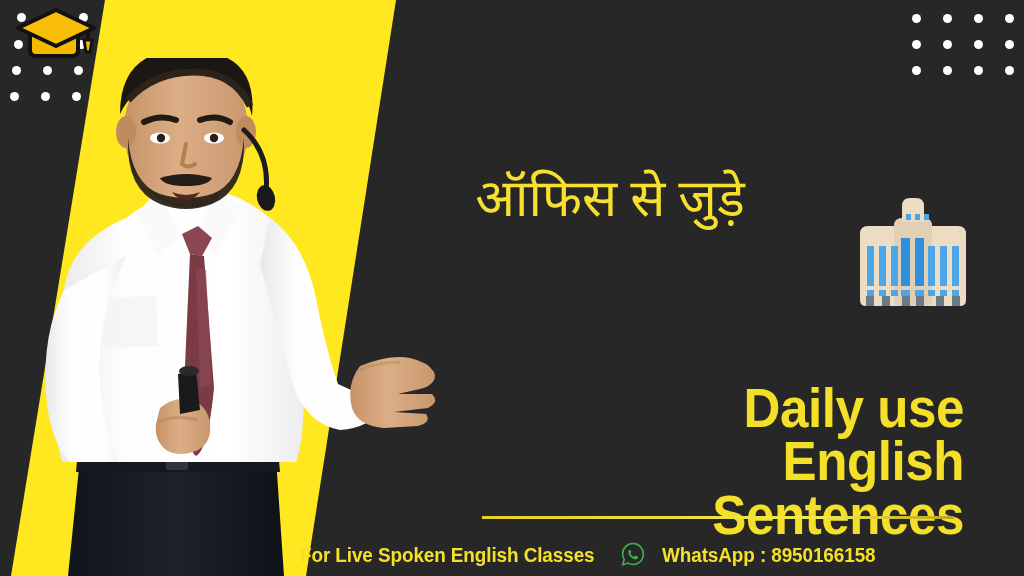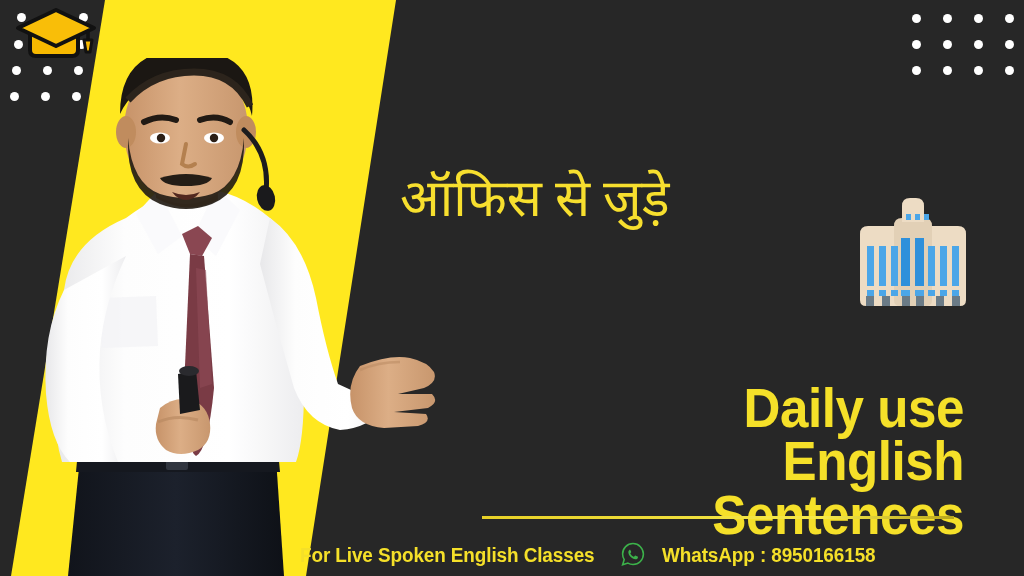--- a/index.html
+++ b/index.html
@@ -14,21 +14,21 @@
 
   
   .dot{position:absolute;width:9px;height:9px;border-radius:50%;background:#ffffff;}
 
   
   .logo{position:absolute;left:14px;top:6px;width:86px;height:62px;}
 
   
   .hindi{
     position:absolute;left:400px;top:88px;width:420px;
-    color:#F7DF2E;
+    text-align:center;color:#F7DF2E;
     font-family:"Liberation Serif","DejaVu Serif",serif;
     font-size:52px;line-height:1.42;font-weight:400;
     letter-spacing:0px;
     white-space:pre-line;
   }
 
   
   .building{position:absolute;left:852px;top:196px;width:122px;height:112px;}
 
   

